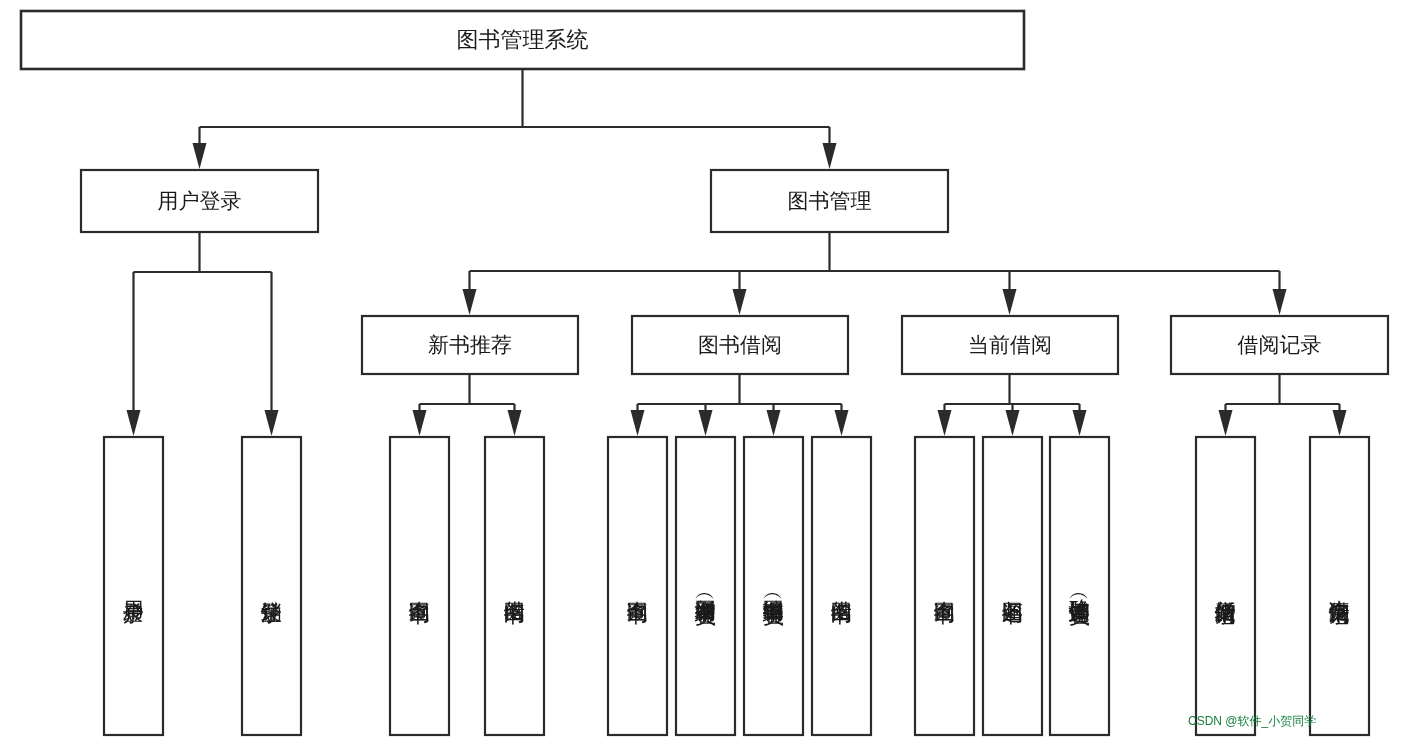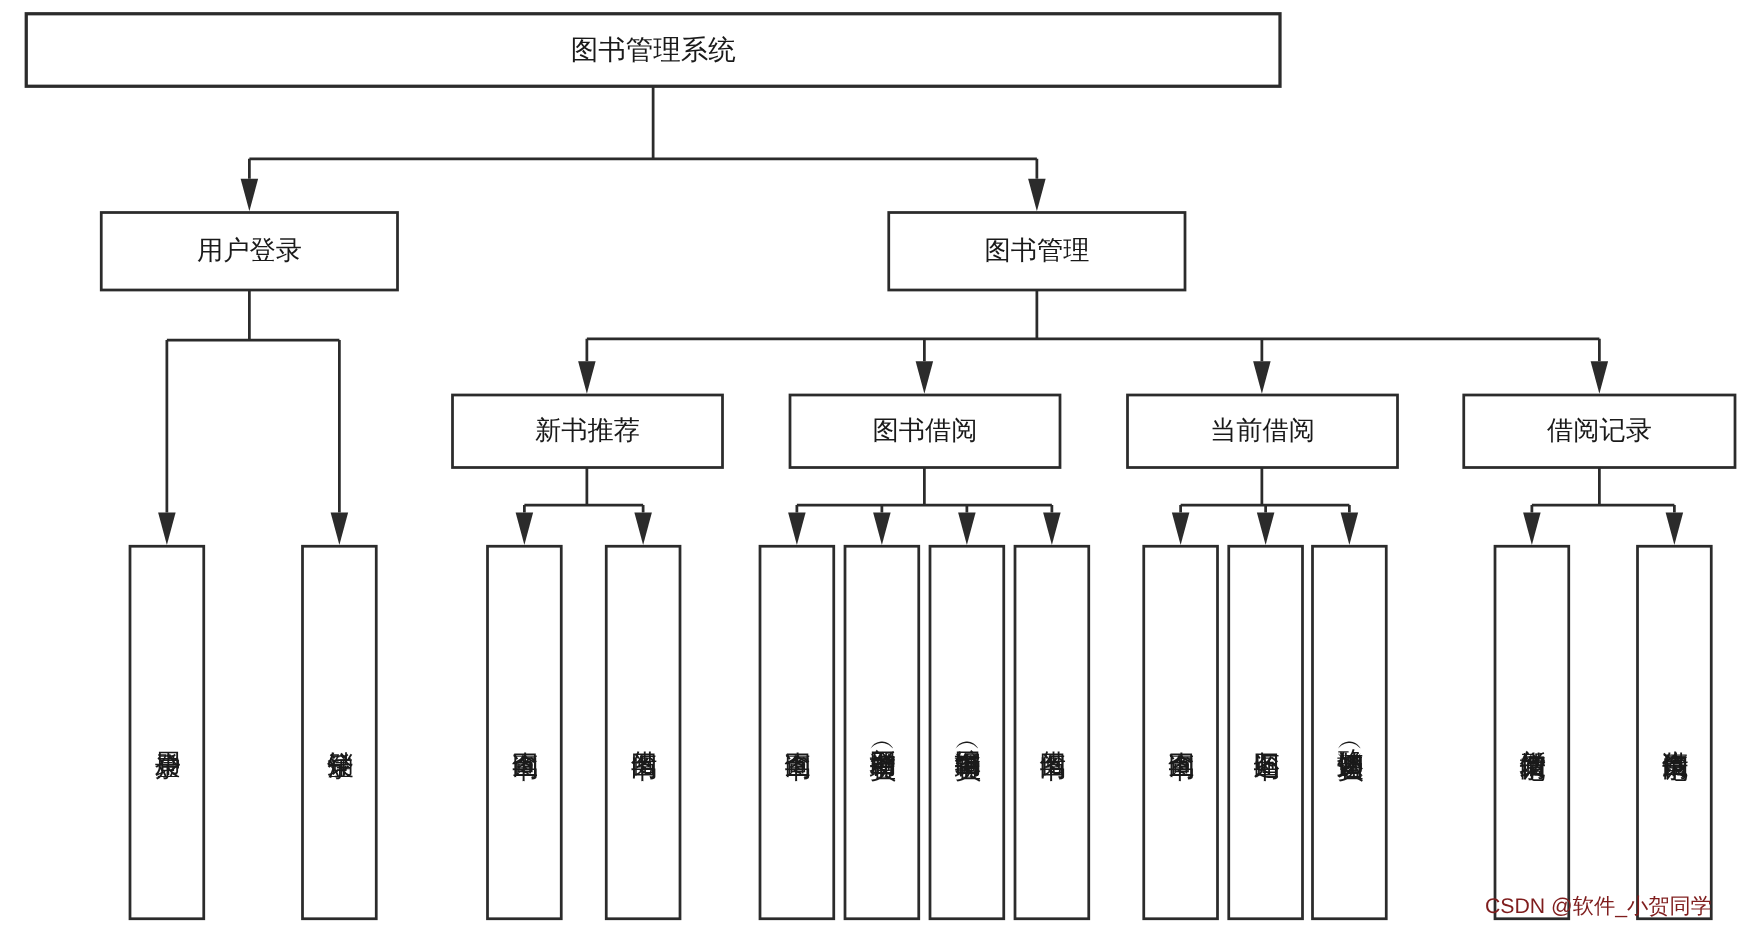--- a/index.html
+++ b/index.html
@@ -67,22 +67,22 @@
     color: #1a1a1a;
     letter-spacing: 1px;
     white-space: nowrap;
     pointer-events: none;
   }
   .watermark {
     position: absolute;
     left: 1188px;
     top: 713px;
     font-family: "Liberation Sans", "DejaVu Sans", sans-serif;
-    font-size: 17px;
-    color: #7f1d1d;
+    font-size: 12px;
+    color: #15803d;
     white-space: nowrap;
     user-select: none;
   }
 </style>
 </head>
 <body>
 
 <div id="stage">
   <svg id="diagram-svg" viewBox="0 0 1405 747">
     <g id="connector-layer">

